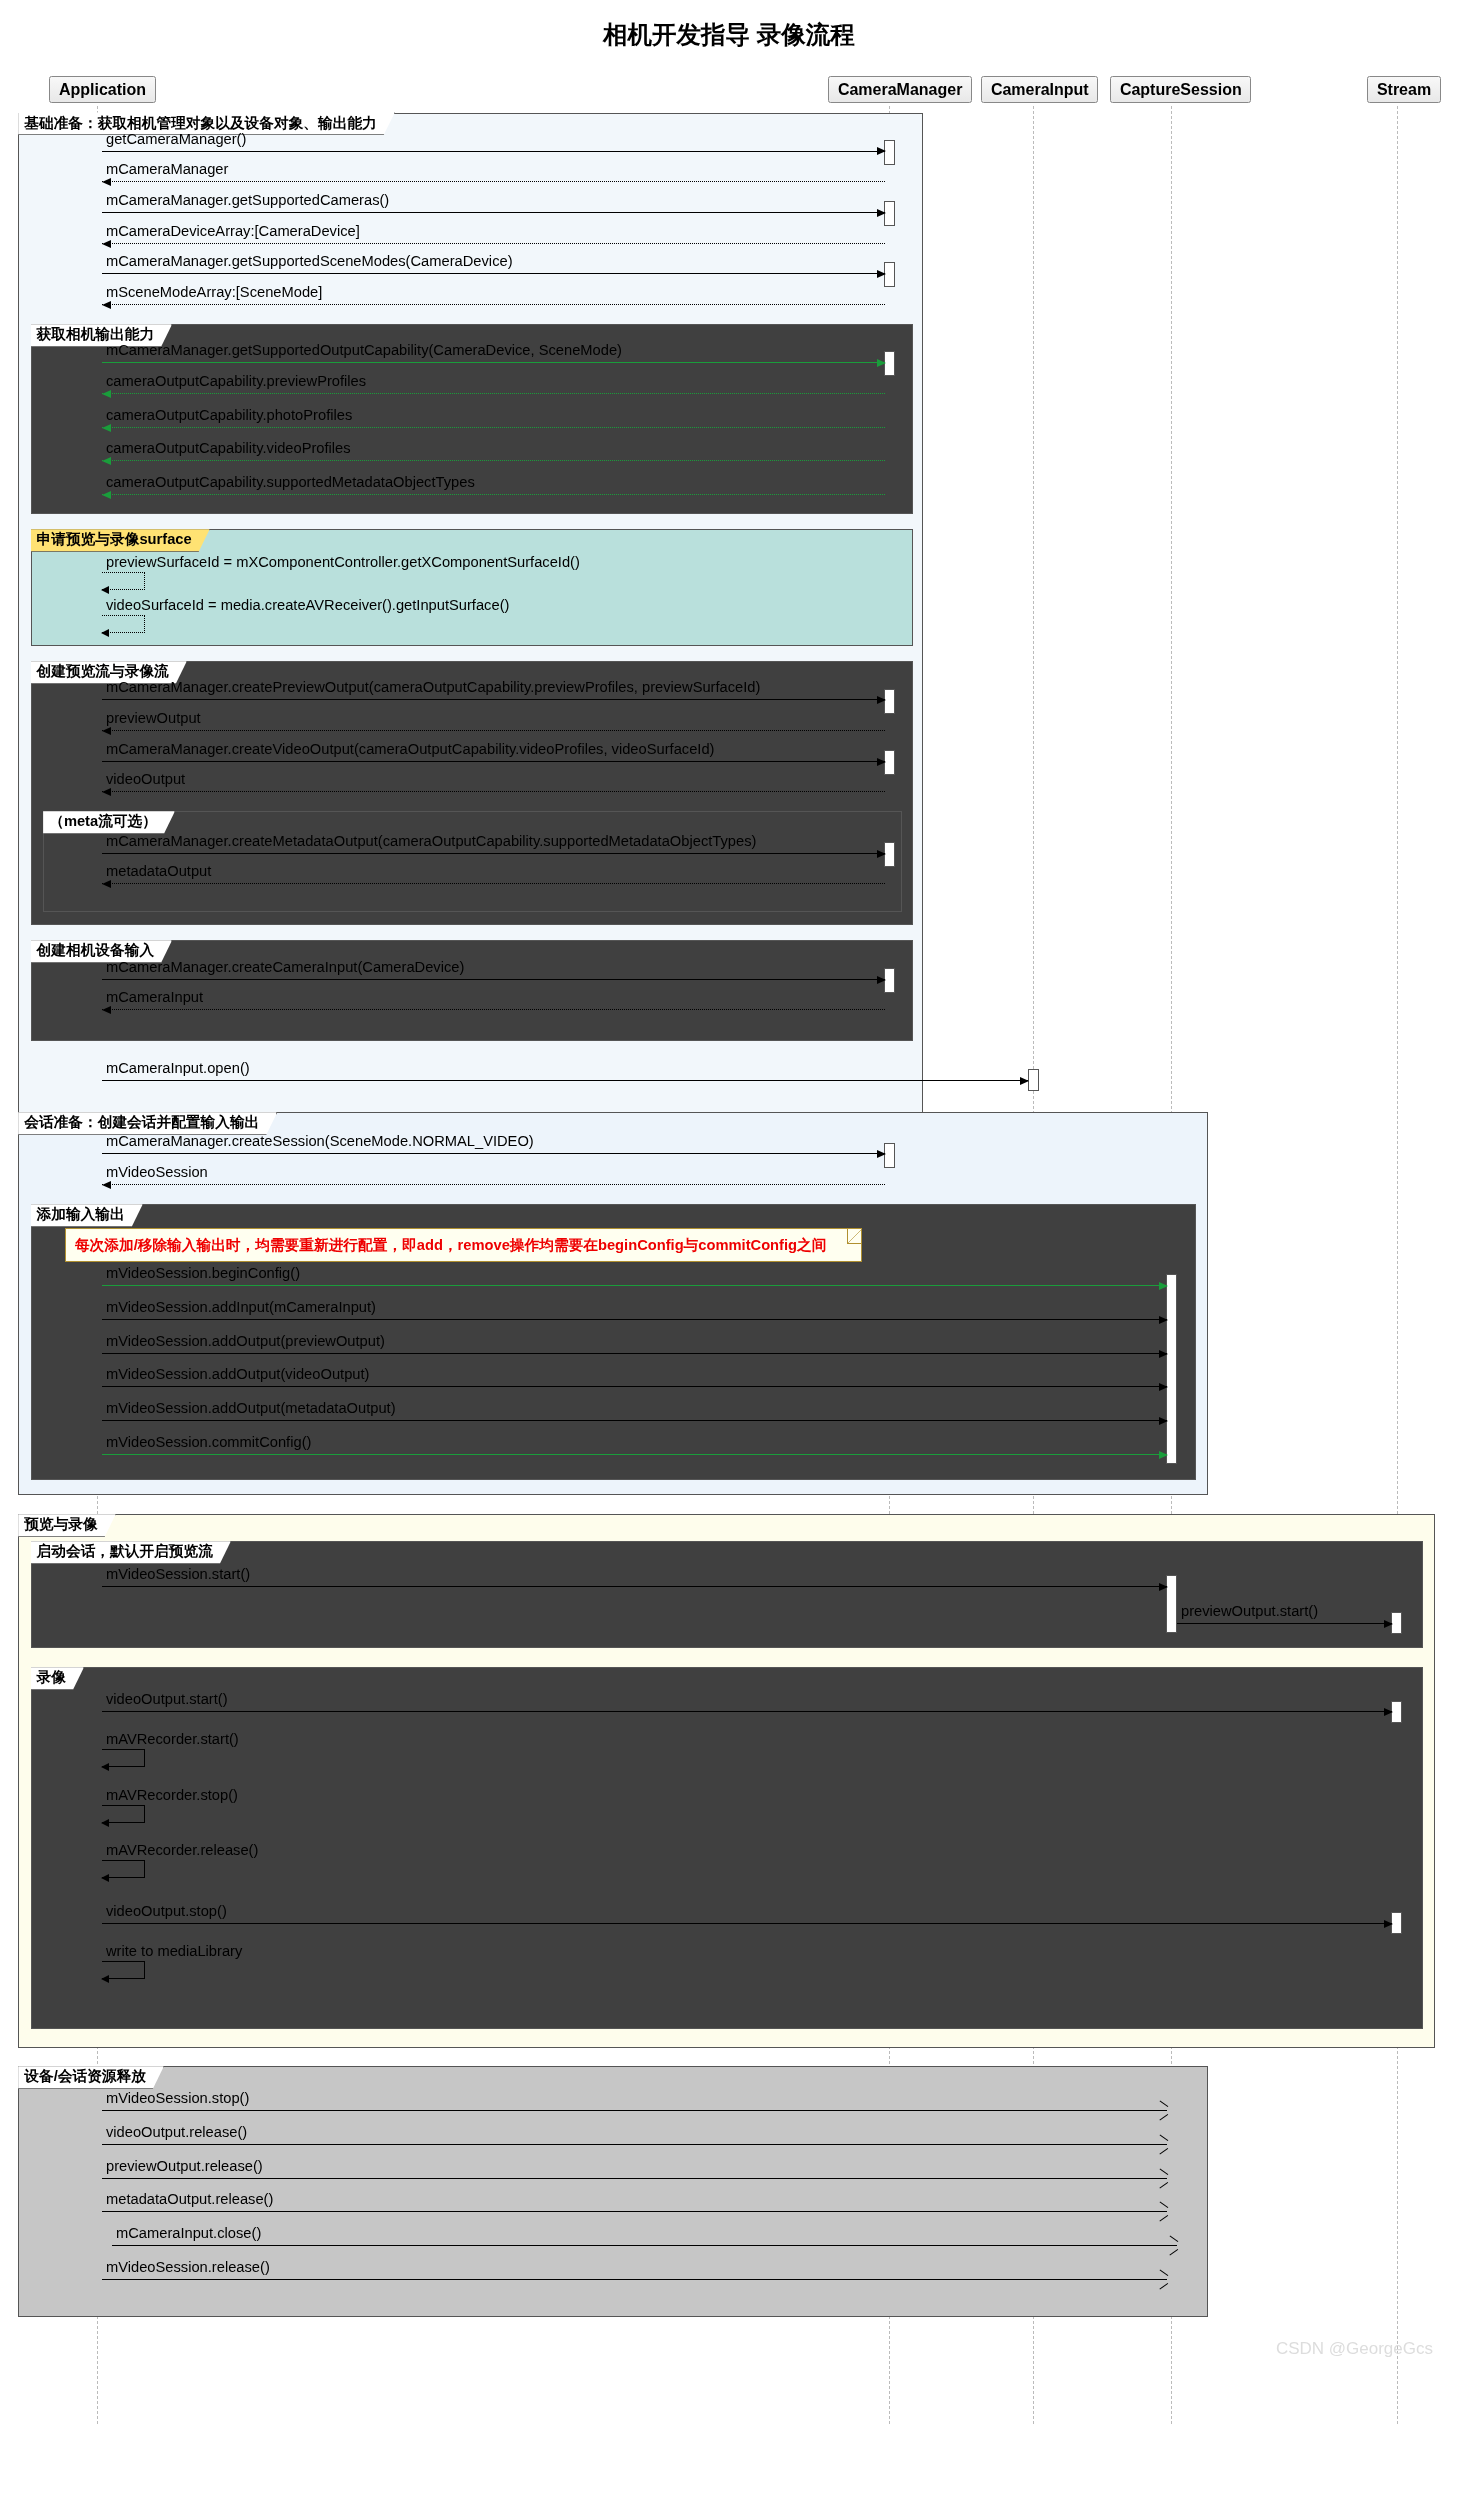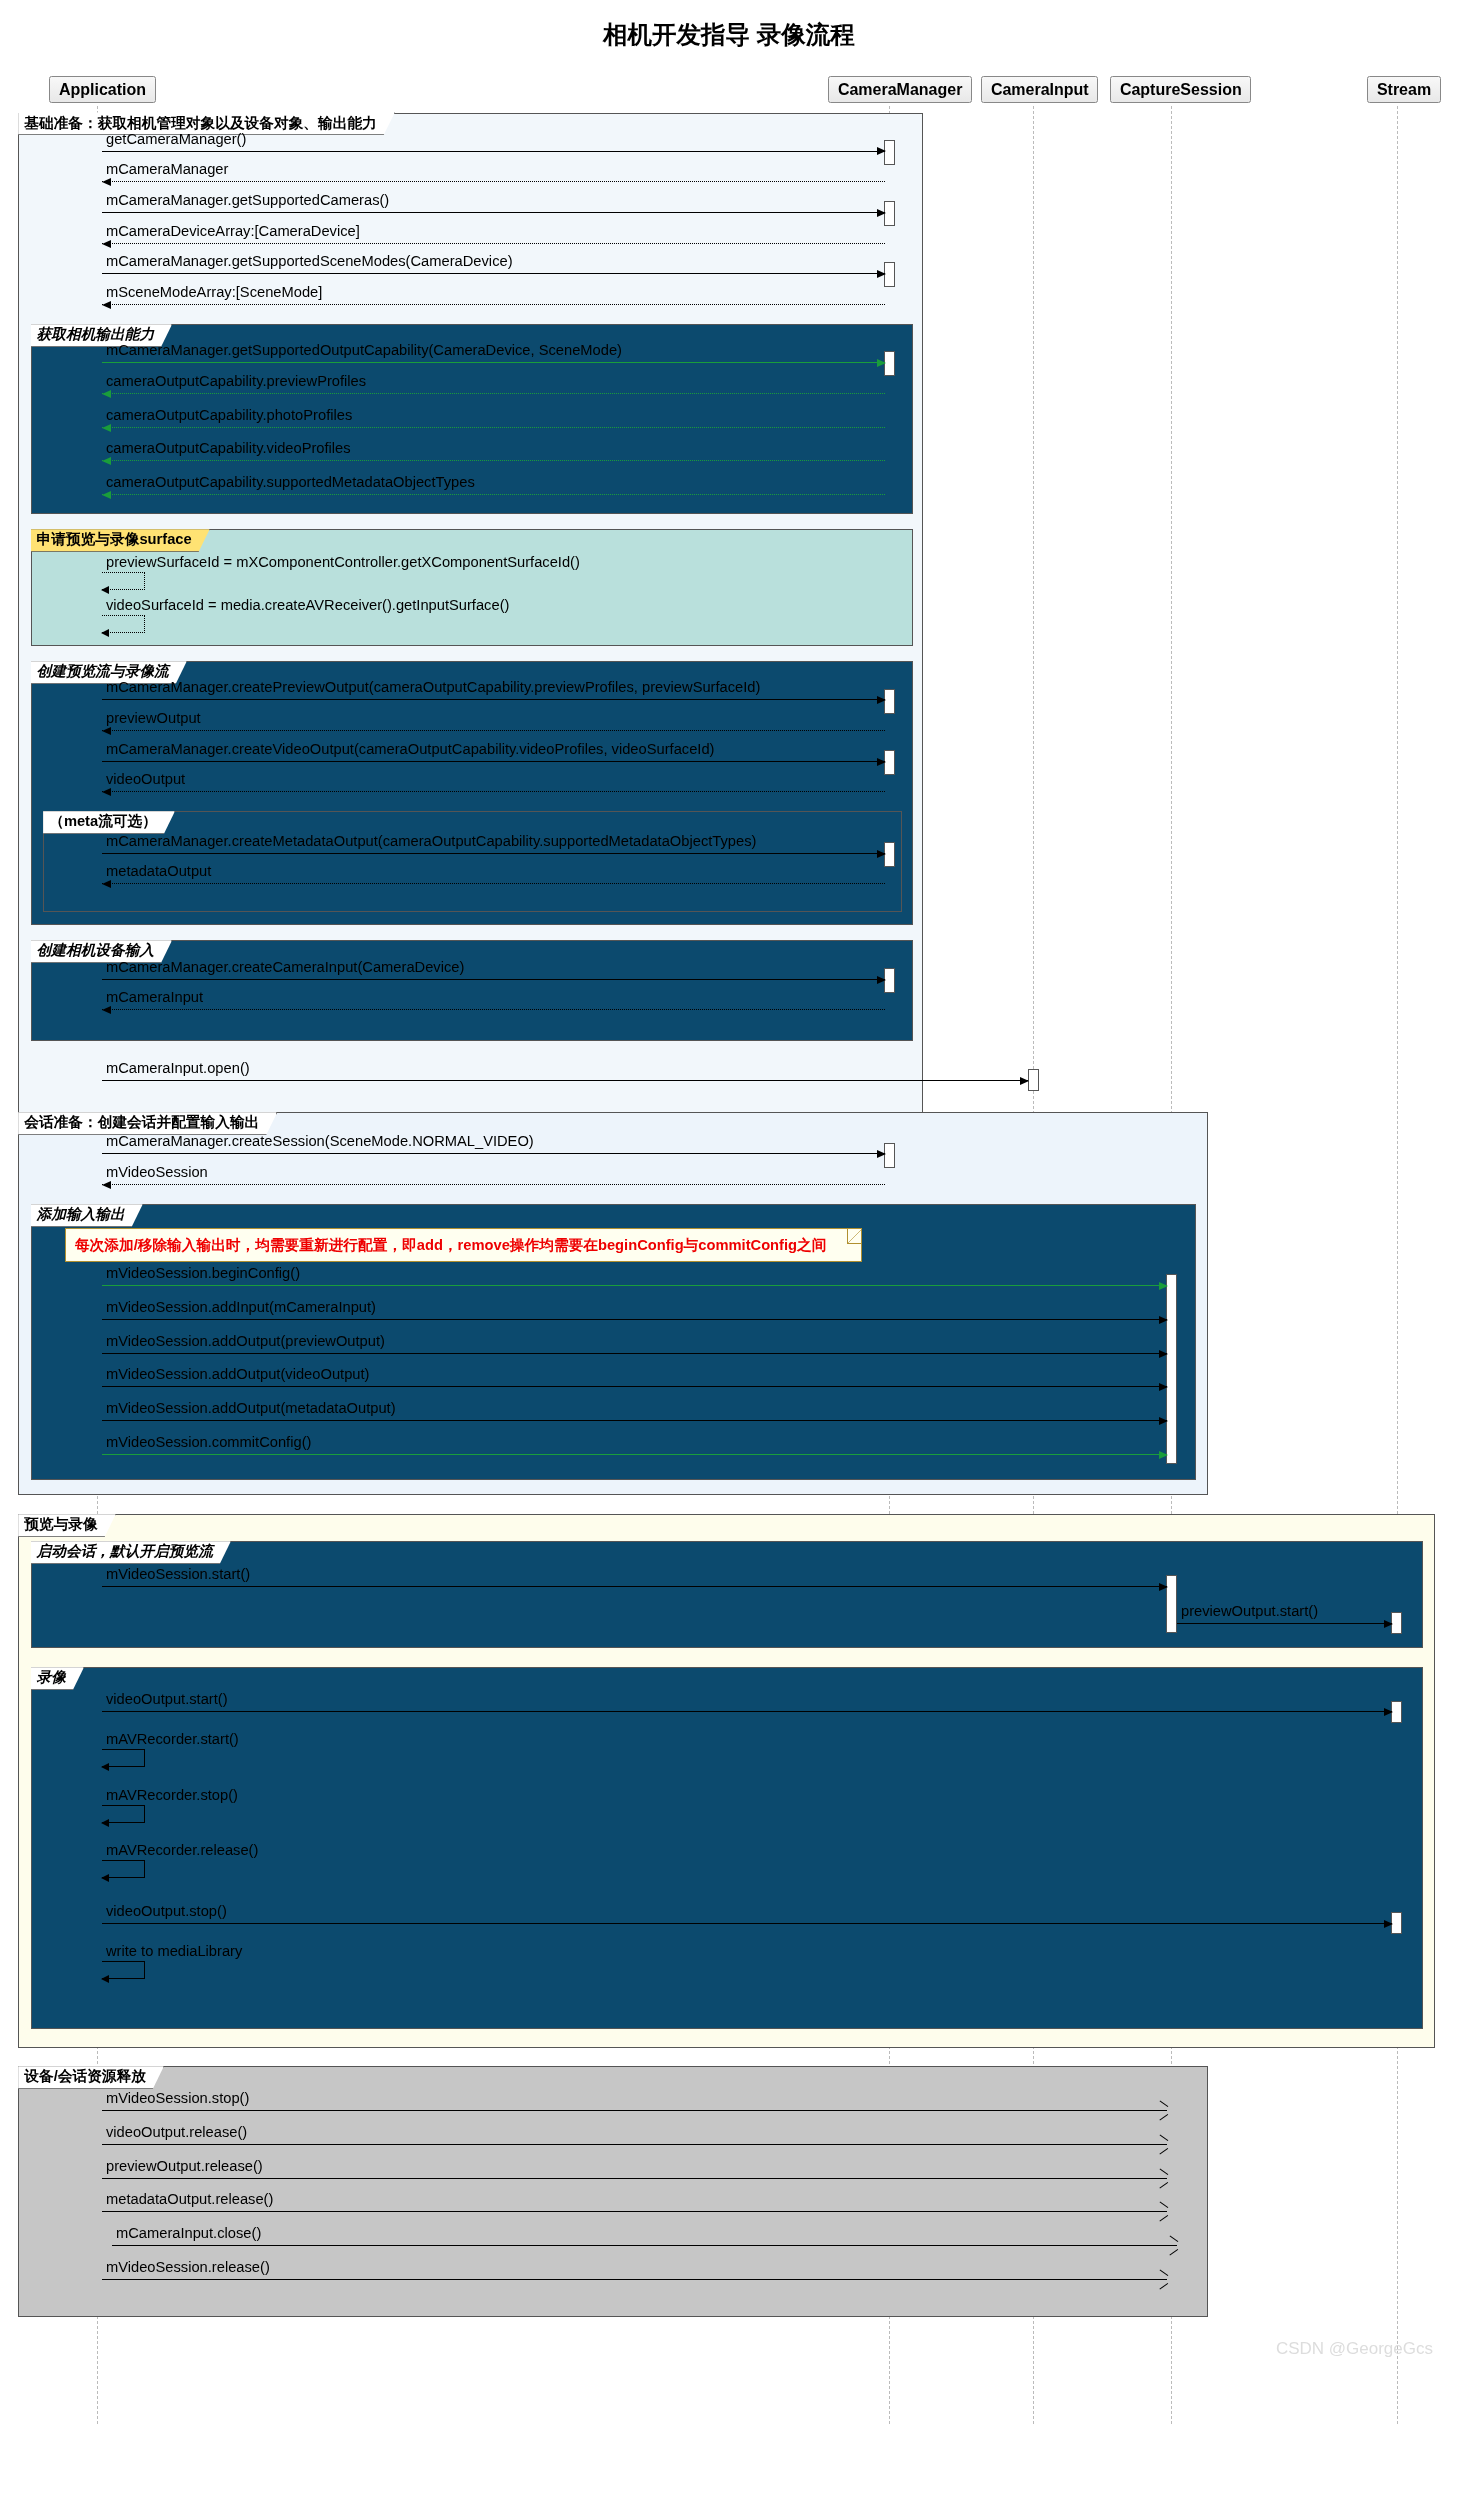--- a/index.html
+++ b/index.html
@@ -48,21 +48,21 @@
 }
 .frame {
   position: absolute;
   border: 1.2px solid #555;
   background: rgba(255,255,255,0.0);
 }
 .frame.bg-lightblue { background: #f2f7fb; }
 .frame.bg-teal { background: #b9e0dc; }
 .frame.bg-yellow { background: #fefdec; }
 .frame.bg-gray { background: #c6c6c6; }
-.frame.bg-white { background: #0c4a6e; font-style: italic; }
+.frame.bg-white { background: #404040; }
 .frame.bg-blue2 { background: #edf4fb; }
 .frame-label {
   position: absolute;
   top: -1.2px; left: -1.2px;
   background: #fff;
   border: 1.2px solid #555;
   border-top: none; border-left: none;
   padding: 1.2px 17px 1.2px 6.1px;
   font-weight: bold;
   font-size: 14.7px;

